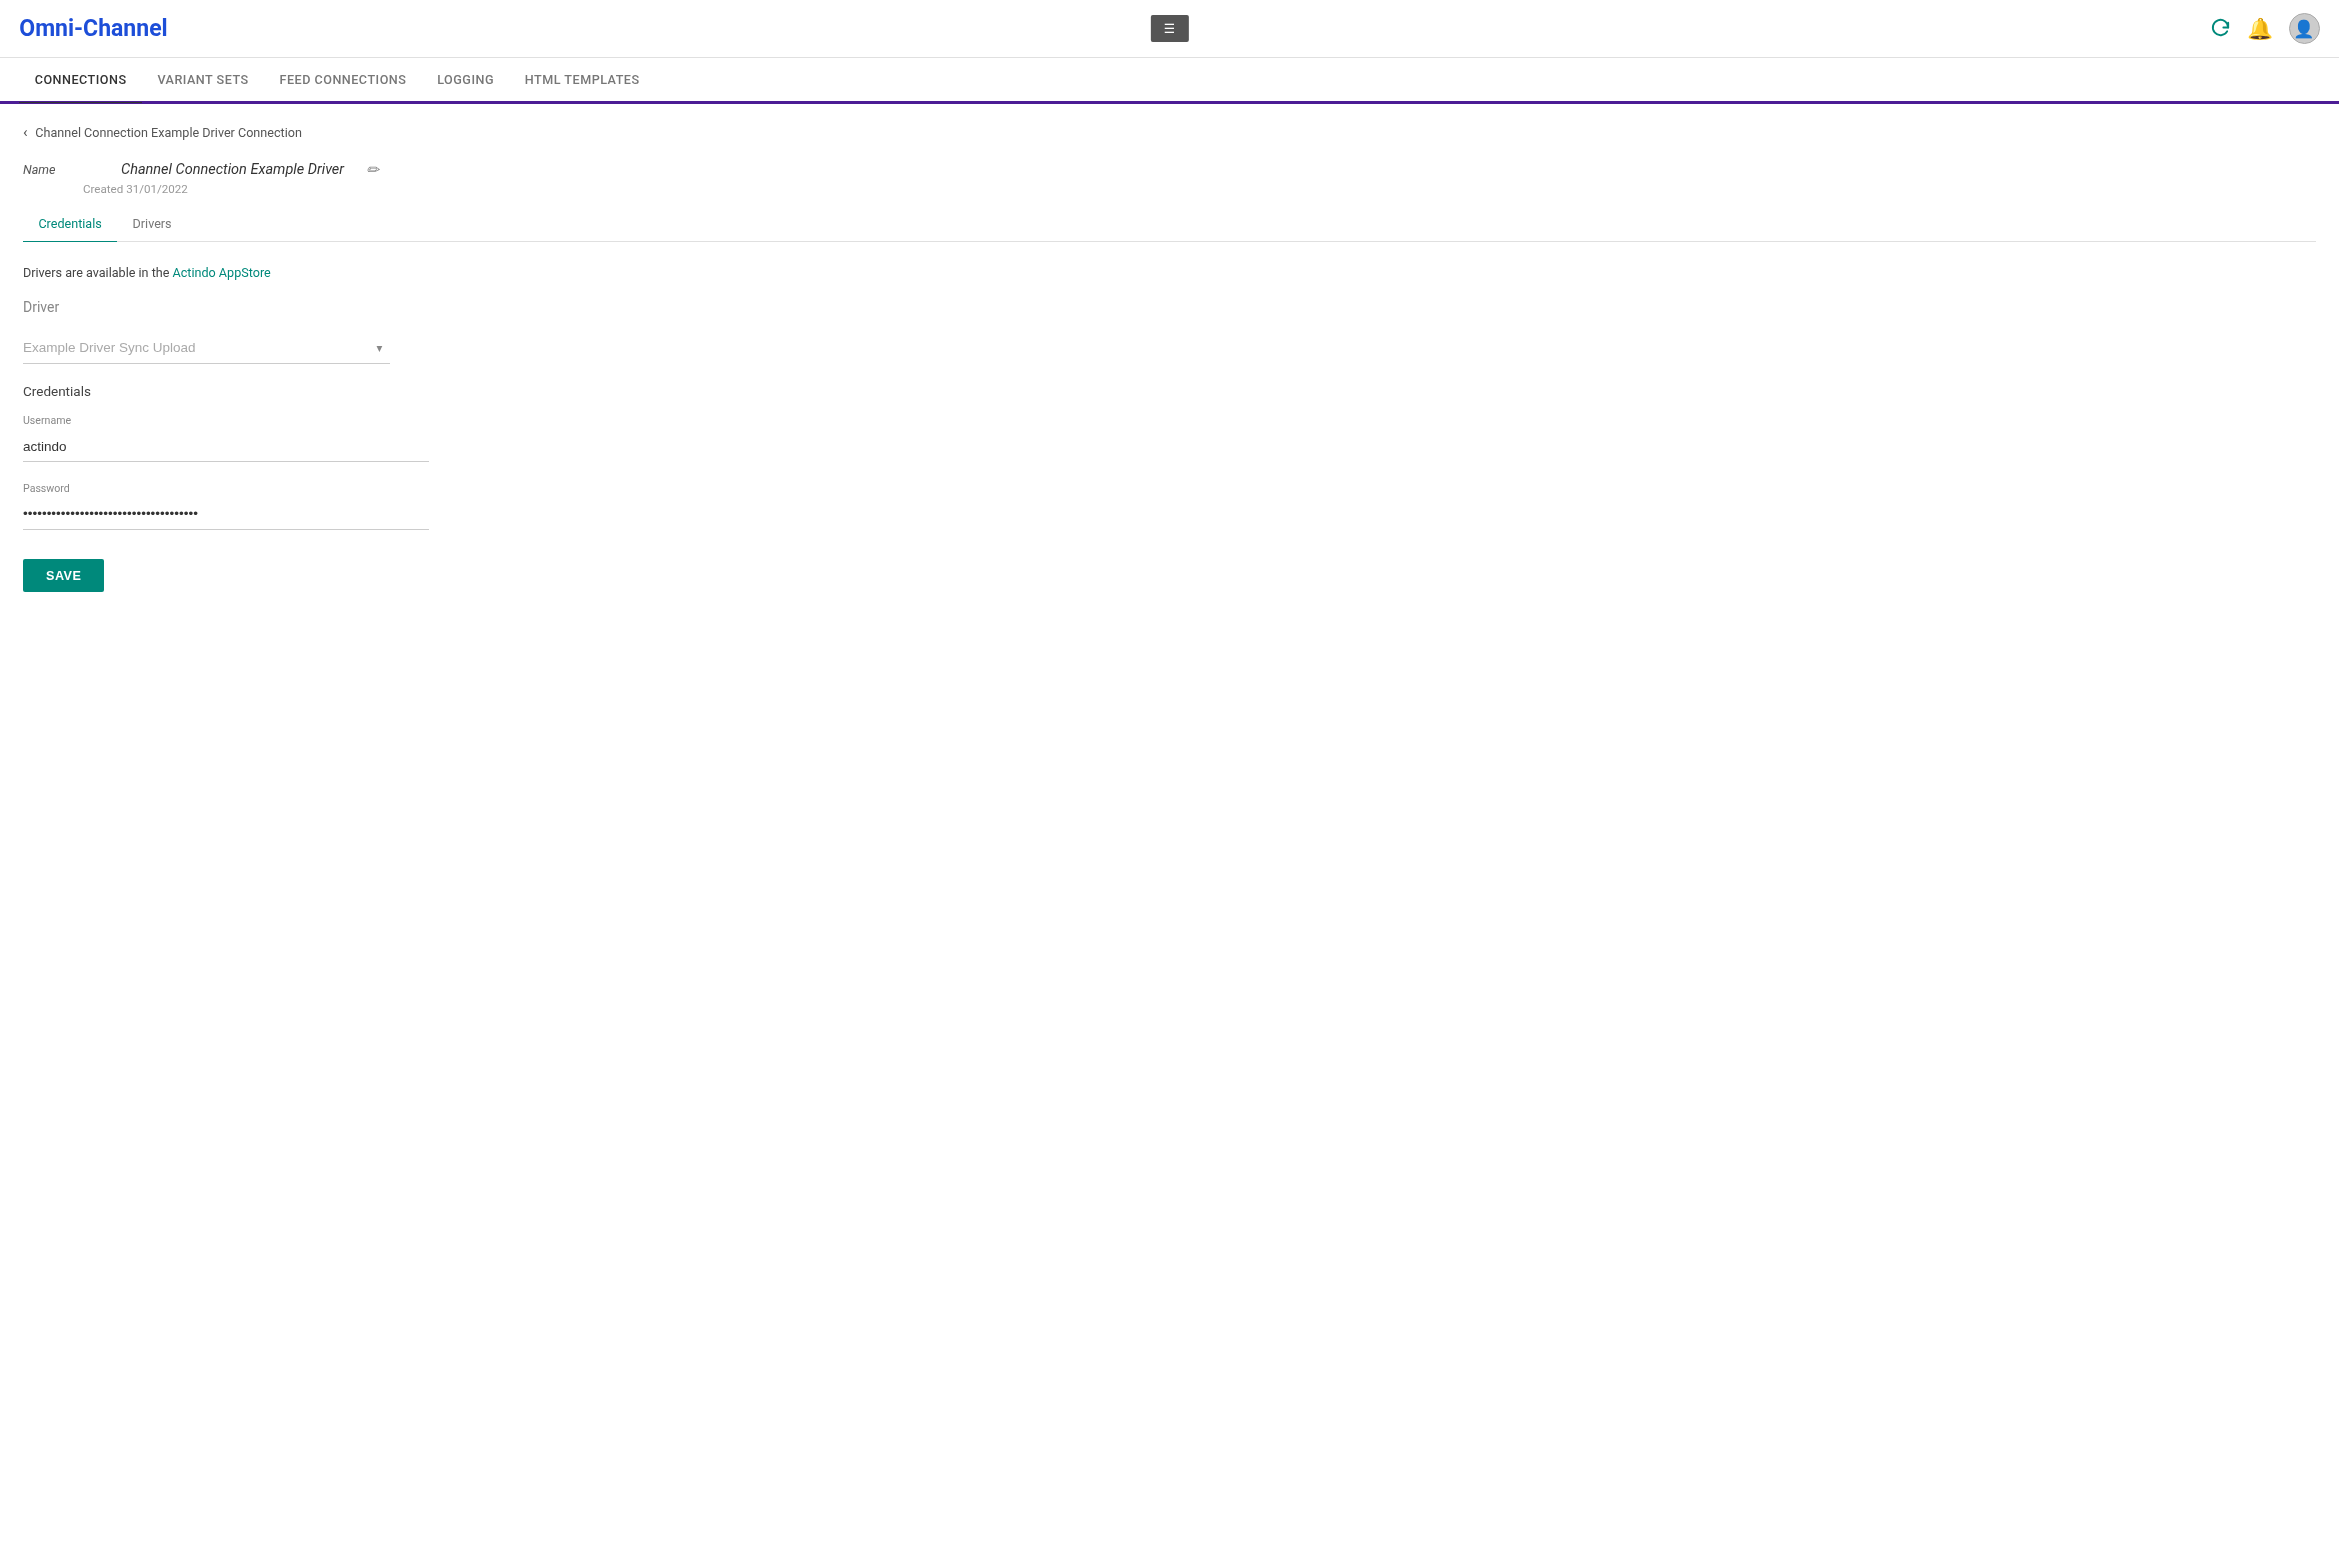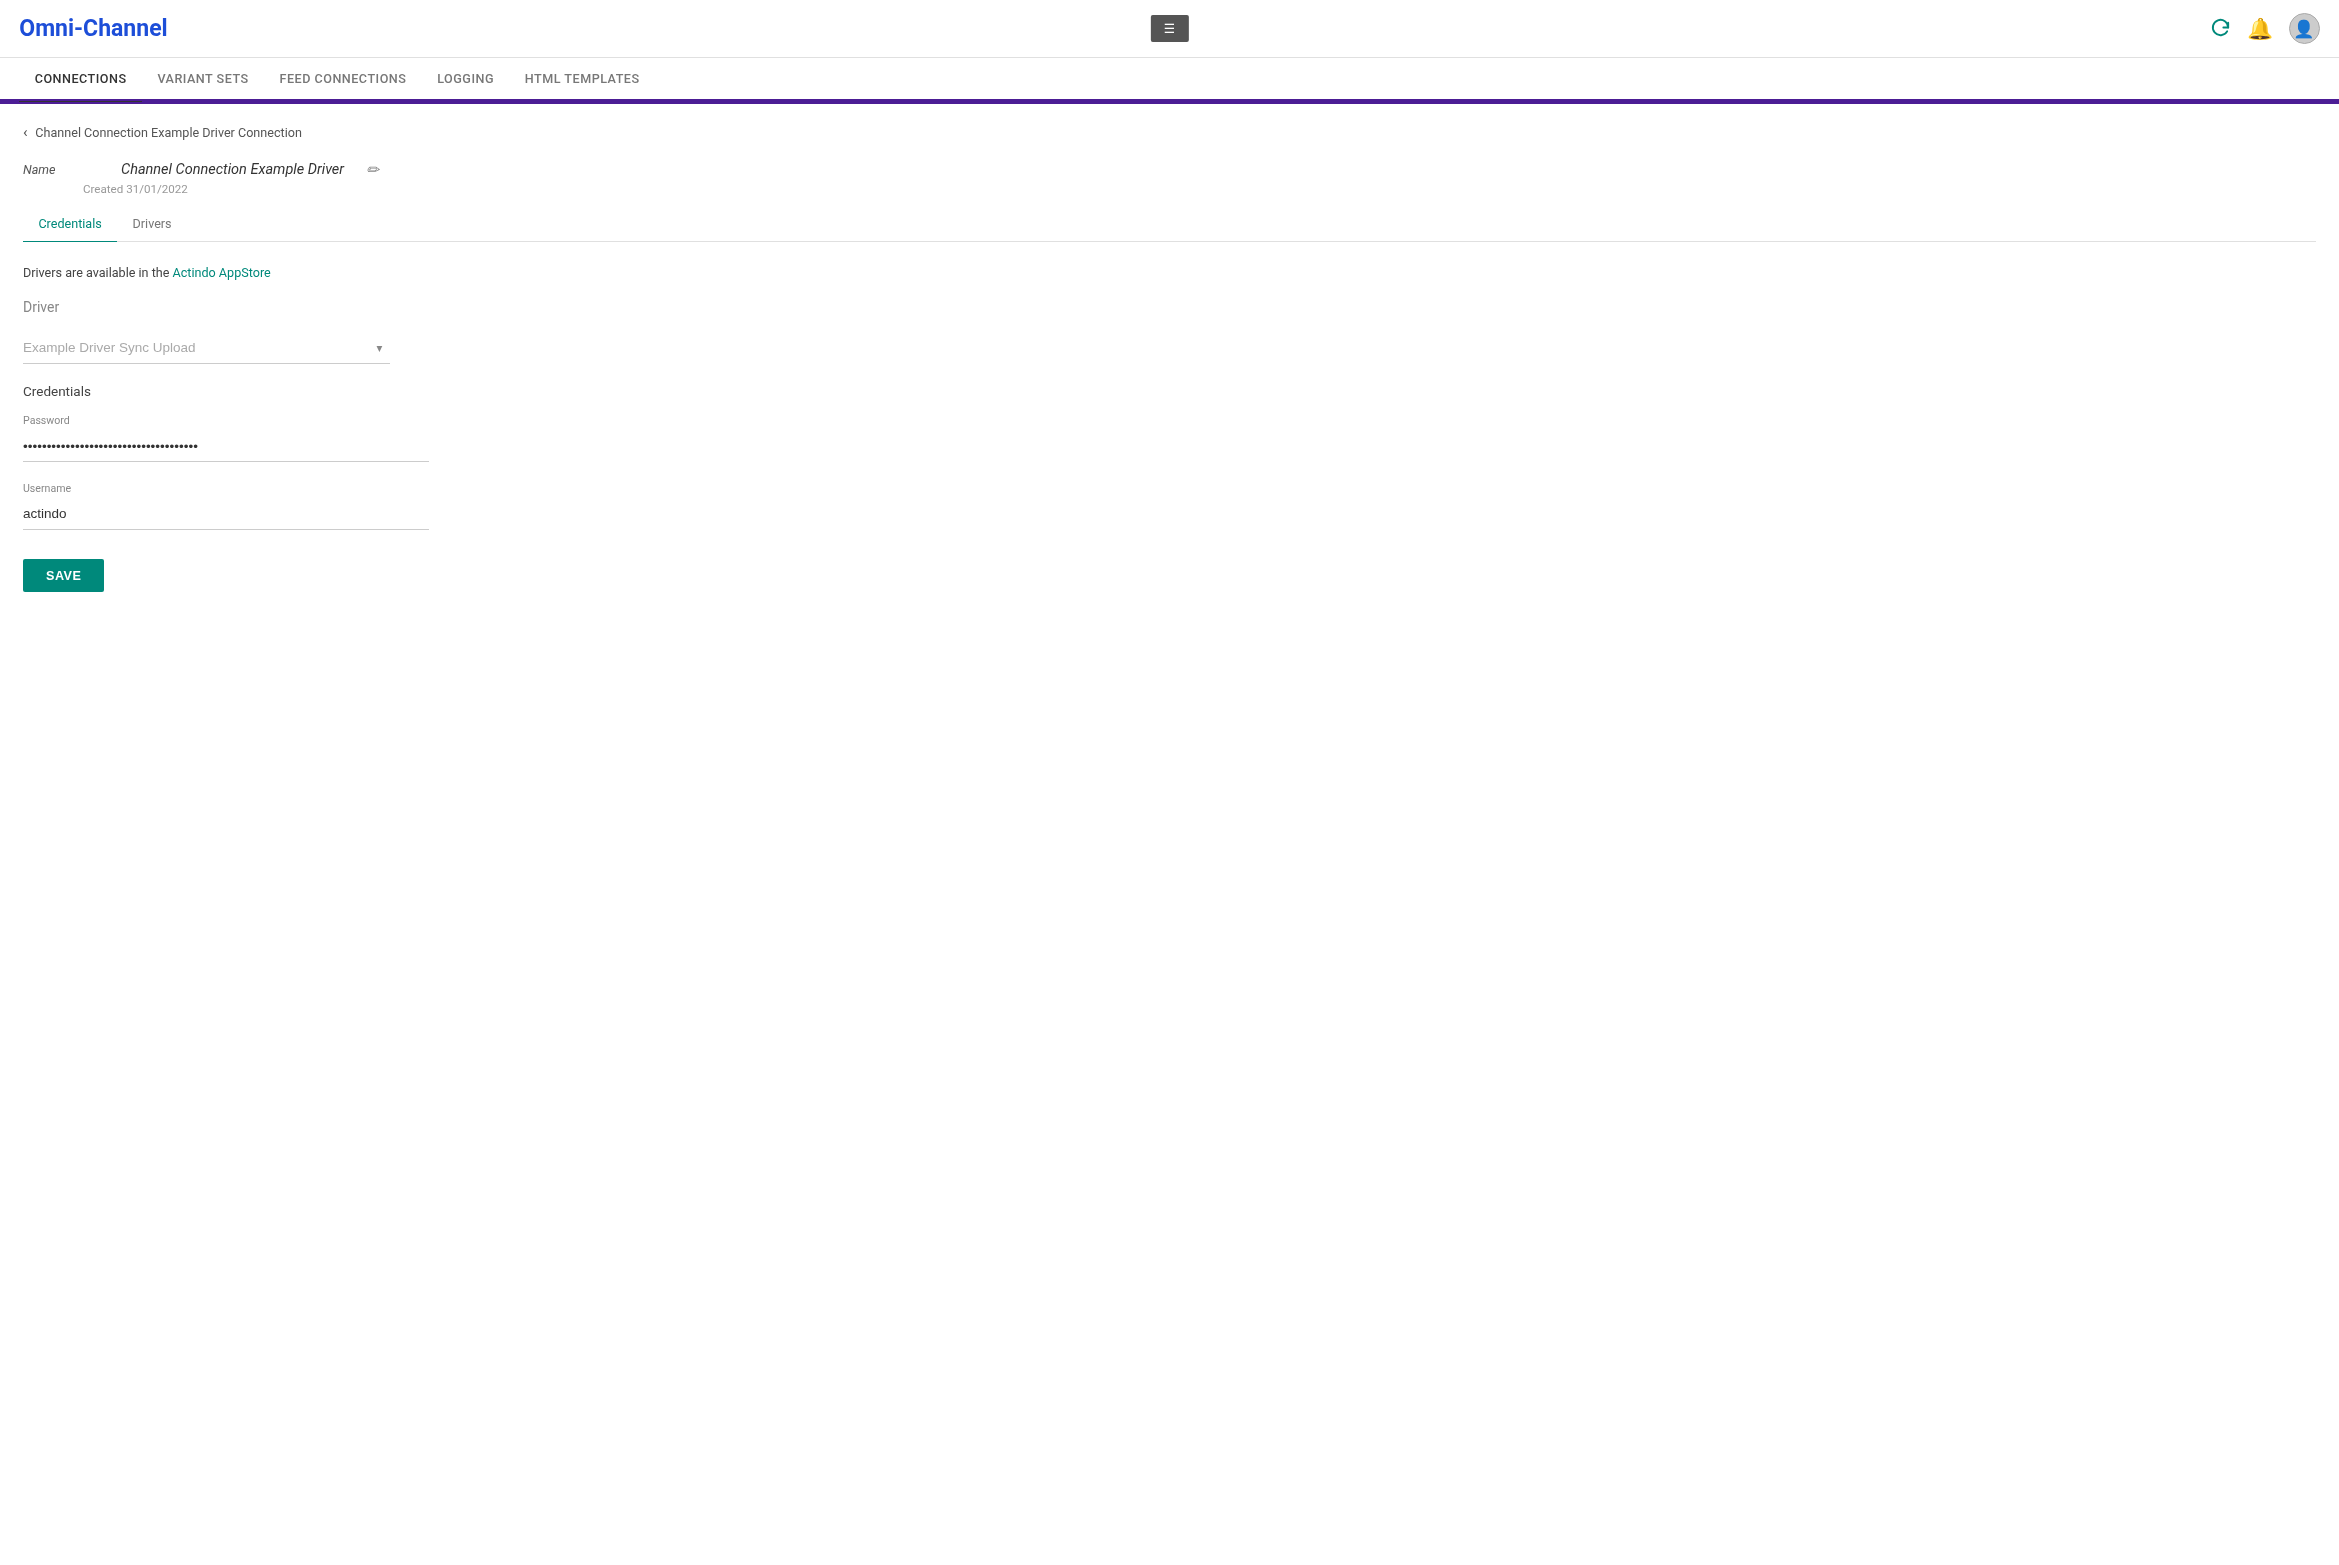--- a/index.html
+++ b/index.html
@@ -83,21 +83,21 @@
       font-size: 17.4px;
       cursor: pointer;
     }
 
     
     .nav-tabs {
       background: #fff;
       display: flex;
       align-items: center;
       padding: 0 19.3px;
-      border-bottom: 5px solid #4c1d95;
+      border-bottom: 3px solid #4c1d95;
       height: 46px;
     }
 
     .nav-tab {
       padding: 13.5px 15.4px;
       font-size: 12.6px;
       font-weight: 500;
       color: #777;
       cursor: pointer;
       border-bottom: 1.9px solid transparent;
@@ -396,28 +396,28 @@
         </select>
         <span class="dropdown-arrow">▾</span>
       </div>
     </div>
 
     
     <div class="section-title">Credentials</div>
 
     
     <div class="input-group">
+      <label class="input-label">Username</label>
+      <input type="text" class="text-input" value="actindo" style="">
+    </div>
+
+    
+    <div class="input-group">
       <label class="input-label">Password</label>
       <input type="password" class="text-input" value="actindopasswordexamplevalue1234567890" style="">
-    </div>
-
-    
-    <div class="input-group">
-      <label class="input-label">Username</label>
-      <input type="text" class="text-input" value="actindo" style="">
     </div>
 
     
     <button class="save-btn">
       <span>SAVE</span>
     </button>
 
   </div>
 </div>
 

